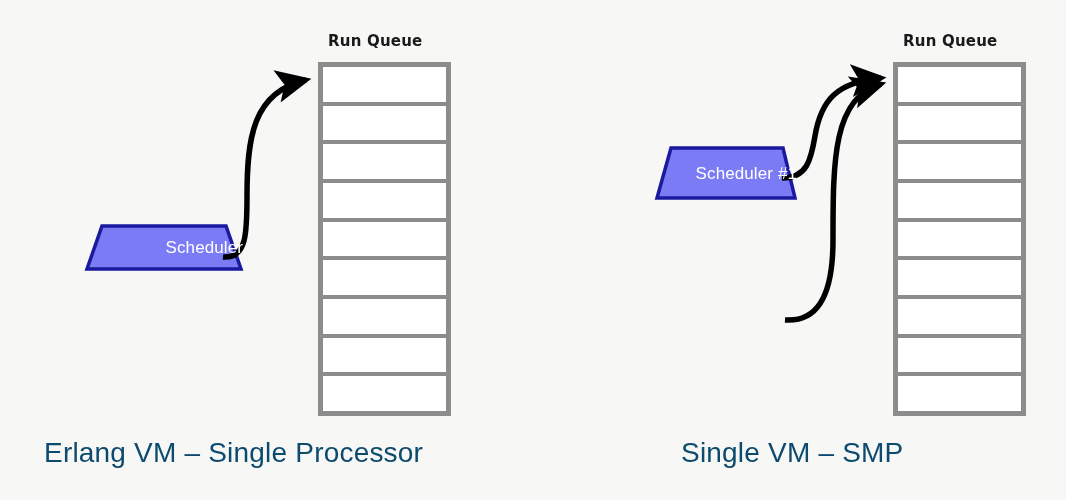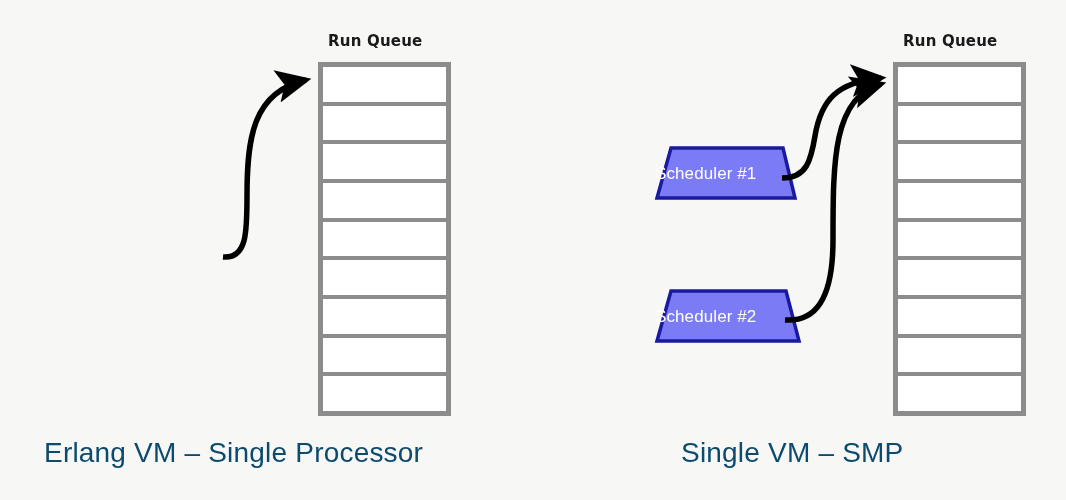--- a/index.html
+++ b/index.html
@@ -51,21 +51,21 @@
     flex: 1 1 0;
     background: #ffffff;
     min-height: 0;
   }
 
   
   .scheduler {
     position: absolute;
     display: flex;
     align-items: center;
-    justify-content: flex-start;
+    justify-content: flex-end;
   }
   .scheduler svg {
     position: absolute;
     left: 0;
     top: 0;
     overflow: visible;
   }
   .scheduler-label {
     position: relative;
     z-index: 2;
@@ -112,20 +112,26 @@
       <div class="queue-cell"></div>
       <div class="queue-cell"></div>
       <div class="queue-cell"></div>
       <div class="queue-cell"></div>
       <div class="queue-cell"></div>
       <div class="queue-cell"></div>
       <div class="queue-cell"></div>
       <div class="queue-cell"></div>
     </div>
 
+    <div class="scheduler" style="left:85px; top:224px; width:158px; height:47px;">
+      <svg width="158" height="47" viewBox="0 0 158 47">
+        <polygon points="17,2 141,2 156,45 2,45" fill="#7b7bf5" stroke="#1a1a9e" stroke-width="3.5" stroke-linejoin="miter"></polygon>
+      </svg>
+      <span class="scheduler-label">Scheduler</span>
+    </div>
 
     <svg class="arrow-layer">
       <defs>
         <marker id="ah-left" markerWidth="7" markerHeight="7" refX="5.4" refY="3" orient="auto" markerUnits="strokeWidth">
           <path d="M0,0 L6.4,3 L0,6 L1.4,3 Z" fill="#000000"></path>
         </marker>
       </defs>
       <path d="M 223,257 C 247,259 247,232 247,196 C 247,140 252,92 306,80" fill="none" stroke="#000000" stroke-width="5.5" stroke-linecap="butt" marker-end="url(#ah-left)"></path>
     </svg>
 
@@ -148,26 +154,20 @@
       <div class="queue-cell"></div>
     </div>
 
     <div class="scheduler" style="left:122px; top:146px; width:142px; height:54px;">
       <svg width="142" height="54" viewBox="0 0 142 54">
         <polygon points="16,2 128,2 140,52 2,52" fill="#7b7bf5" stroke="#1a1a9e" stroke-width="3.5" stroke-linejoin="miter"></polygon>
       </svg>
       <span class="scheduler-label">Scheduler #1</span>
     </div>
 
-    <div class="scheduler" style="left:122px; top:289px; width:146px; height:54px;">
-      <svg width="146" height="54" viewBox="0 0 146 54">
-        <polygon points="16,2 131,2 144,52 2,52" fill="#7b7bf5" stroke="#1a1a9e" stroke-width="3.5" stroke-linejoin="miter"></polygon>
-      </svg>
-      <span class="scheduler-label">Scheduler #2</span>
-    </div>
 
     <svg class="arrow-layer">
       <defs>
         <marker id="ah-right" markerWidth="7" markerHeight="7" refX="5.4" refY="3" orient="auto" markerUnits="strokeWidth">
           <path d="M0,0 L6.4,3 L0,6 L1.4,3 Z" fill="#000000"></path>
         </marker>
       </defs>
       <path d="M 249,178 C 274,178 278,160 282,136 C 288,100 304,82 348,78" fill="none" stroke="#000000" stroke-width="5.5" stroke-linecap="butt" marker-end="url(#ah-right)"></path>
       <path d="M 252,320 C 282,322 300,300 300,240 C 300,160 300,98 348,84" fill="none" stroke="#000000" stroke-width="5.5" stroke-linecap="butt" marker-end="url(#ah-right)"></path>
     </svg>

